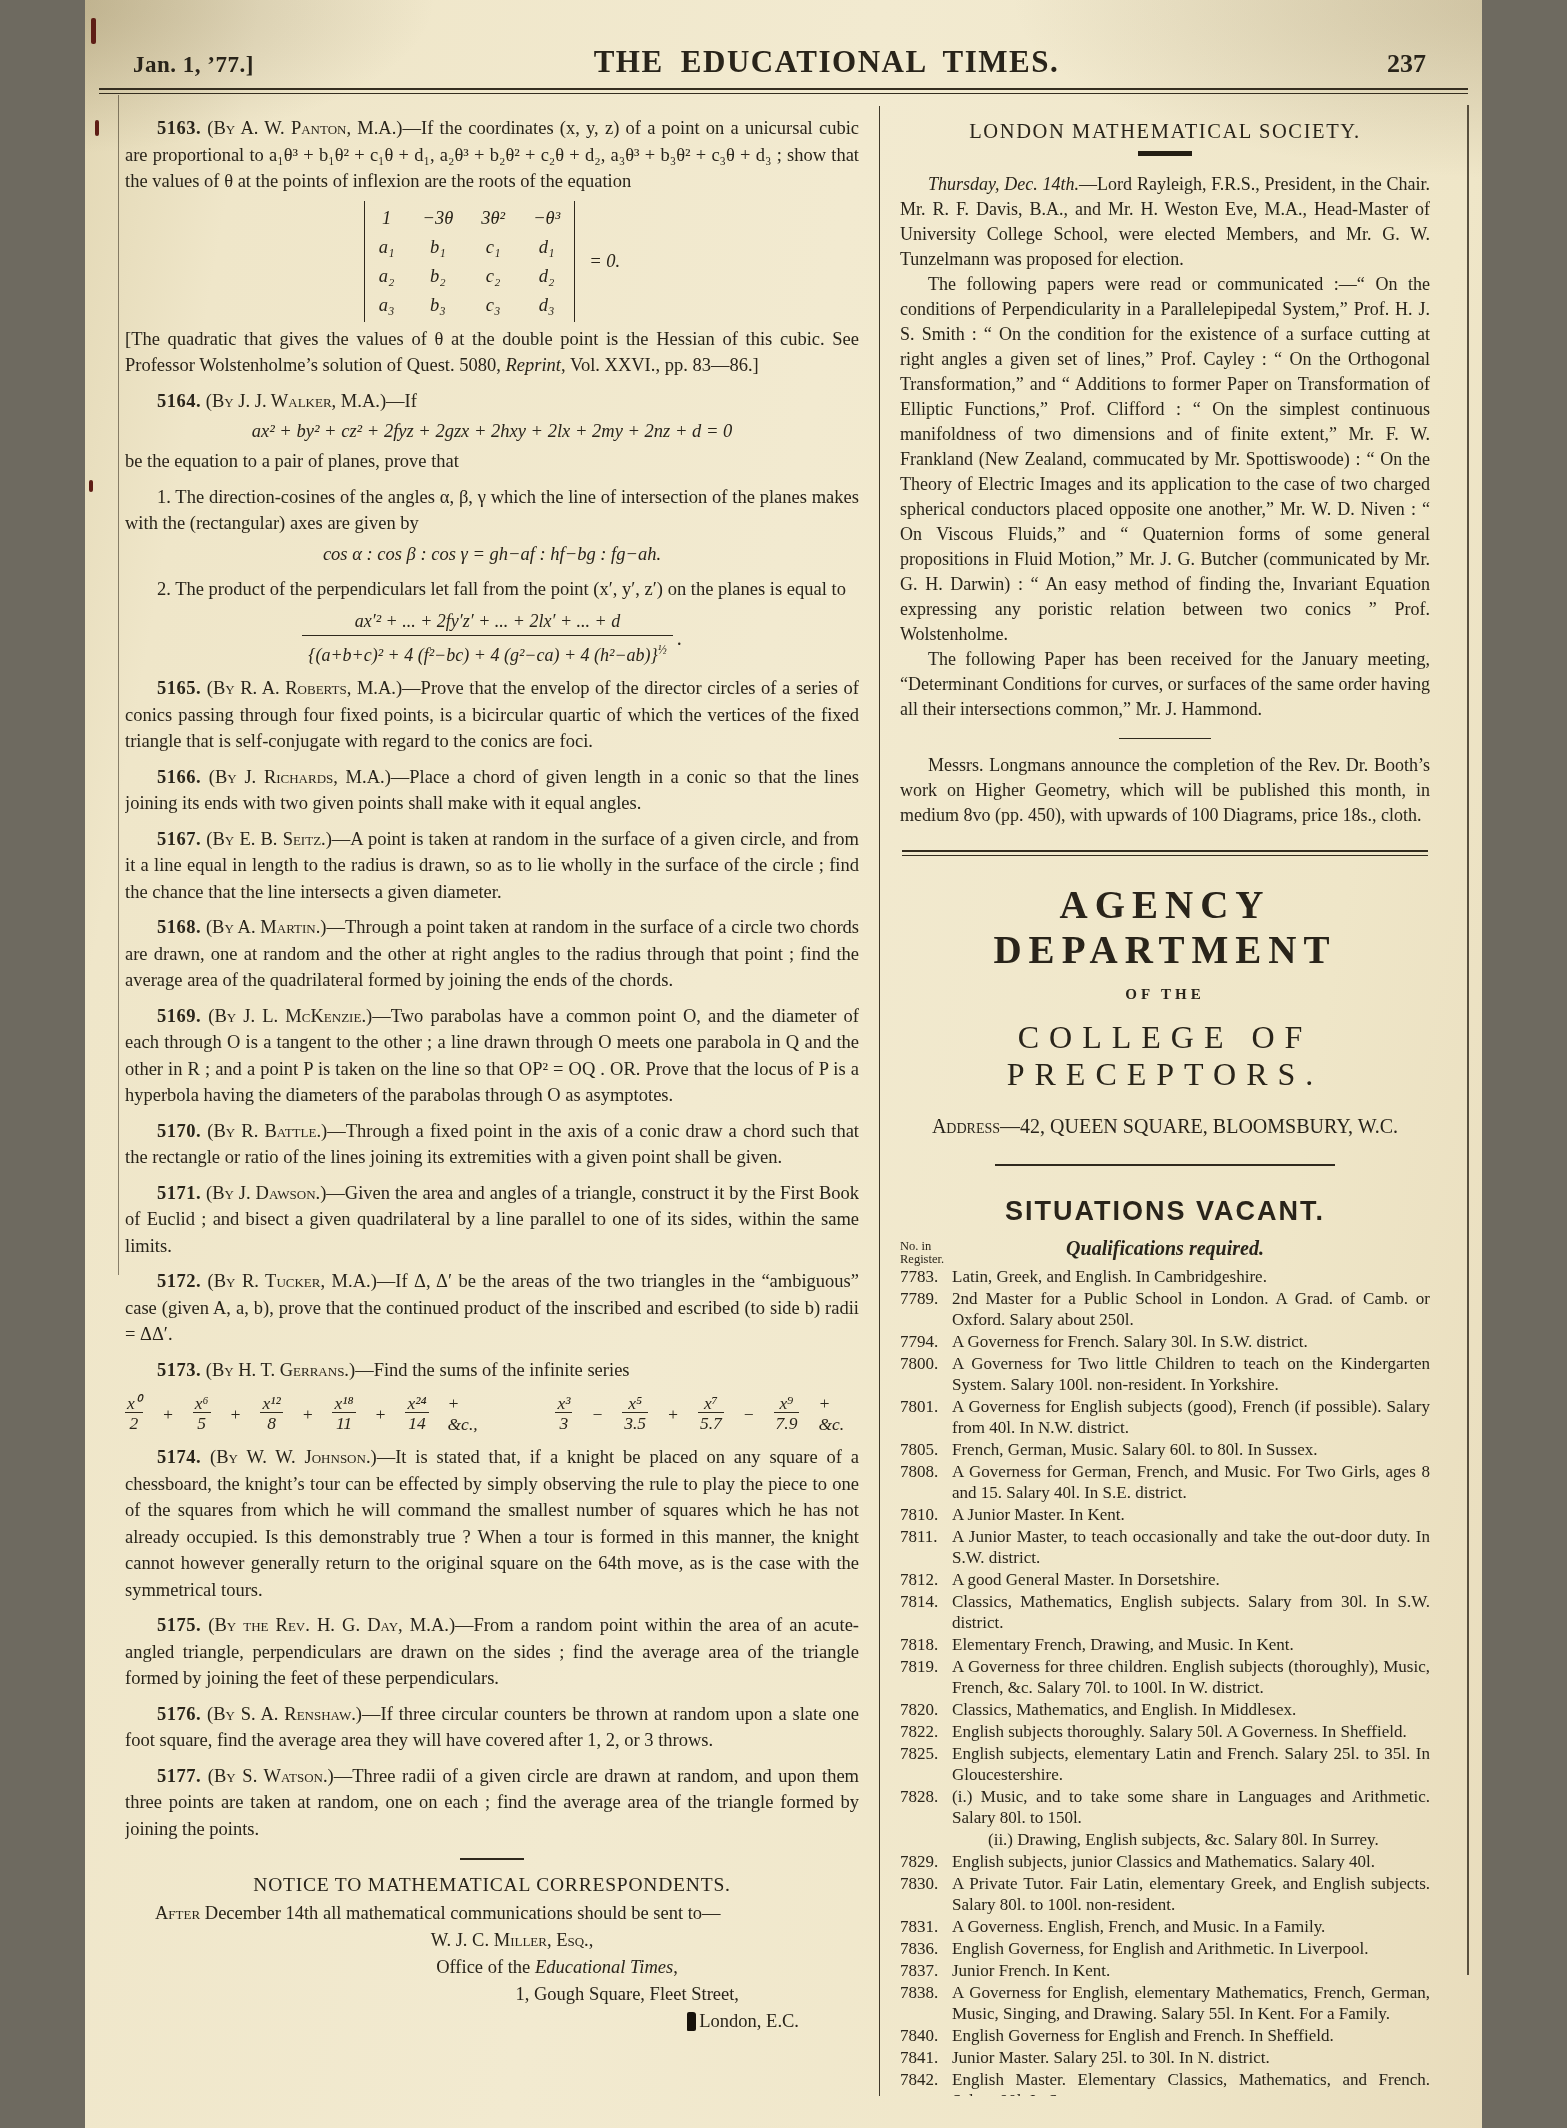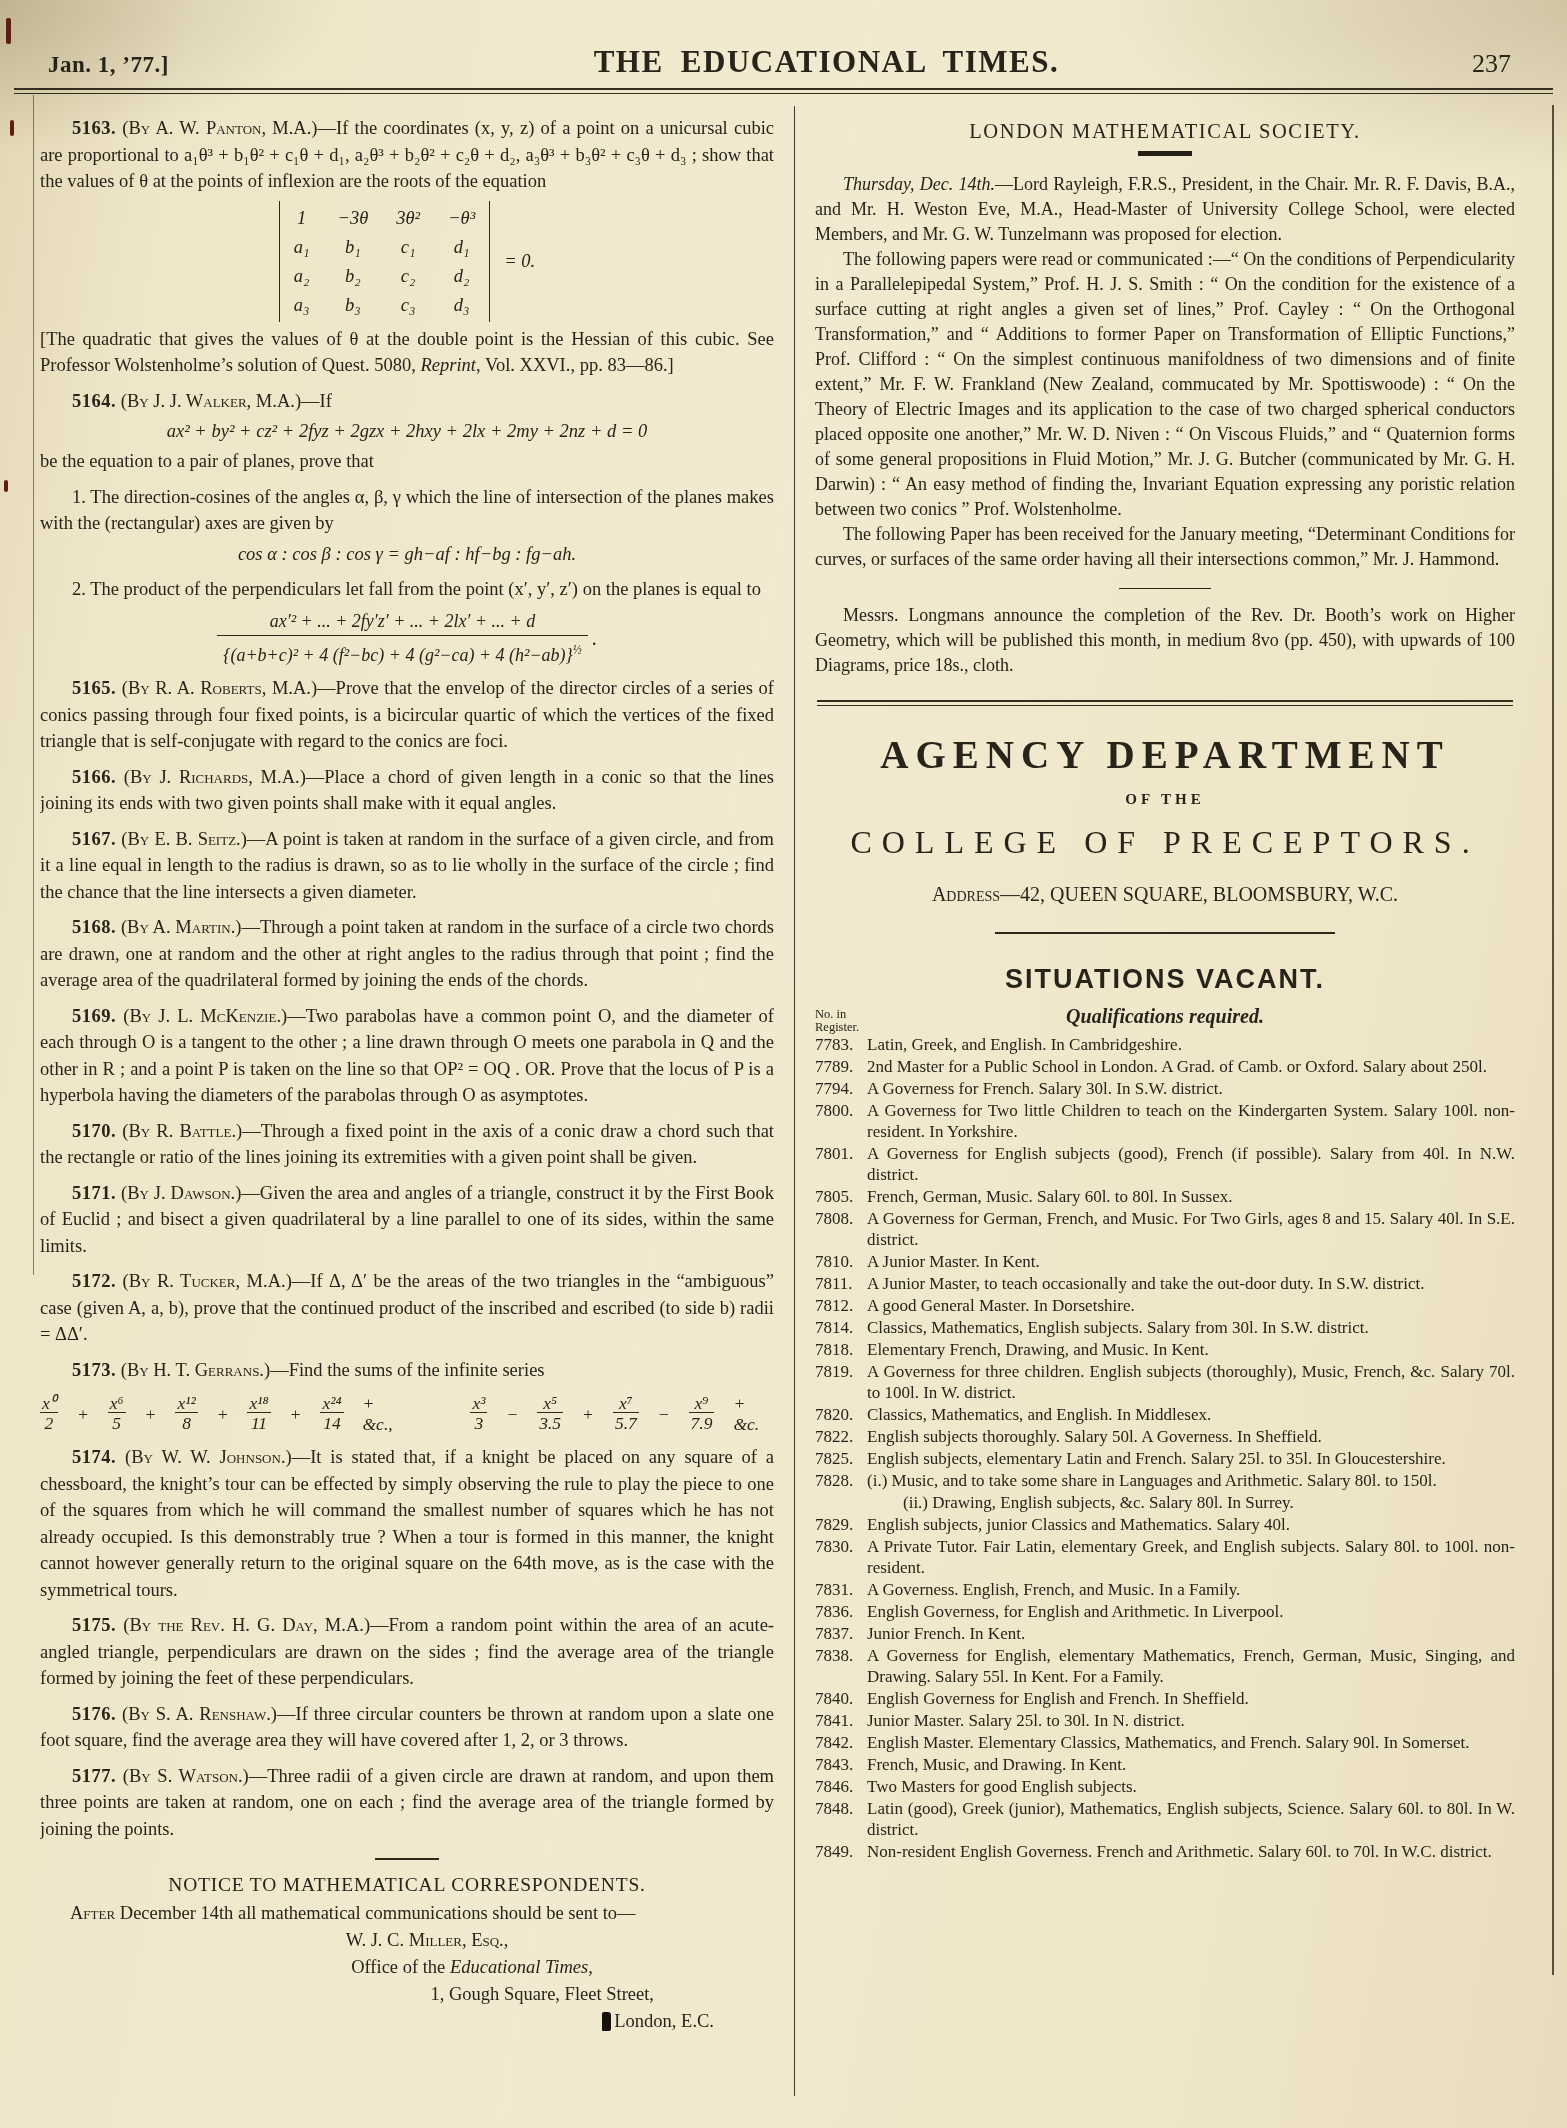--- a/index.html
+++ b/index.html
@@ -1,38 +1,38 @@
 <!DOCTYPE html>
 <html><head>
 <meta charset="utf-8">
 <style>
   html,body{margin:0;padding:0;background:#6e6a60;}
   .page{
     position:relative;
-    width:1567px;height:2128px;
+    width:1397px;height:2128px;
     margin:0 auto;
     overflow:hidden;
     color:#29241a;
     font-family:"Liberation Serif", serif;
     background:
       radial-gradient(ellipse 900px 300px at 105% 0%, rgba(121,102,61,0.30), rgba(121,102,61,0) 60%),
       radial-gradient(ellipse 700px 260px at -5% 0%, rgba(110,92,55,0.35), rgba(110,92,55,0) 60%),
       radial-gradient(ellipse 1100px 500px at 50% 115%, rgba(170,150,105,0.25), rgba(170,150,105,0) 65%),
       linear-gradient(100deg,#e2d7b4 0%, #efe6c9 10%, #f2ead0 45%, #efe6c8 80%, #e8dcbc 100%);
   }
   
   .artifact{position:absolute;}
   .edge-rule-left{left:33px;top:95px;height:1180px;border-left:1.6px solid rgba(50,40,25,0.55);}
   .edge-rule-right{right:13px;top:105px;height:1870px;border-right:2px solid rgba(40,32,20,0.75);}
   .speck{background:#5e1d15;border-radius:2px;}
   
   .hdr{display:flex;justify-content:space-between;align-items:baseline;padding:44px 56px 6px 48px;}
   .hdr-date{font-size:23px;font-weight:bold;letter-spacing:0.5px;}
   .hdr-title{font-size:31px;font-weight:bold;letter-spacing:1.5px;word-spacing:8px;transform:translateX(6px);}
-  .hdr-page{font-size:26px;font-weight:normal;}
+  .hdr-page{font-size:26px;font-weight:bold;}
   .rule-a{border-top:2.6px solid #352e20;margin:2px 14px 0;}
   .rule-b{border-top:1.4px solid #352e20;margin:3px 14px 0;}
   
   .cols{display:flex;align-items:stretch;padding:12px 24px 0 40px;height:1990px;}
   .col-left{width:734px;padding-right:20px;border-right:1.6px solid #3f382a;overflow:hidden;}
   .col-right{flex:1;padding-left:20px;padding-right:28px;overflow:hidden;}
   
   .prob{font-size:18.5px;line-height:26.5px;text-align:justify;margin:9px 0 0;text-indent:32px;}
   .prob .num{font-weight:bold;letter-spacing:0.5px;}
   .sc{font-variant:small-caps;}

